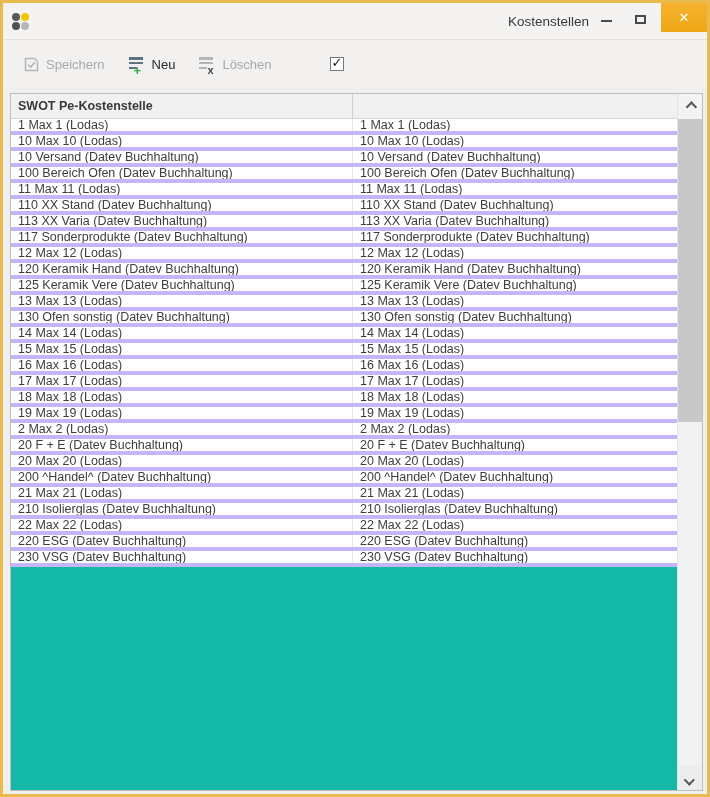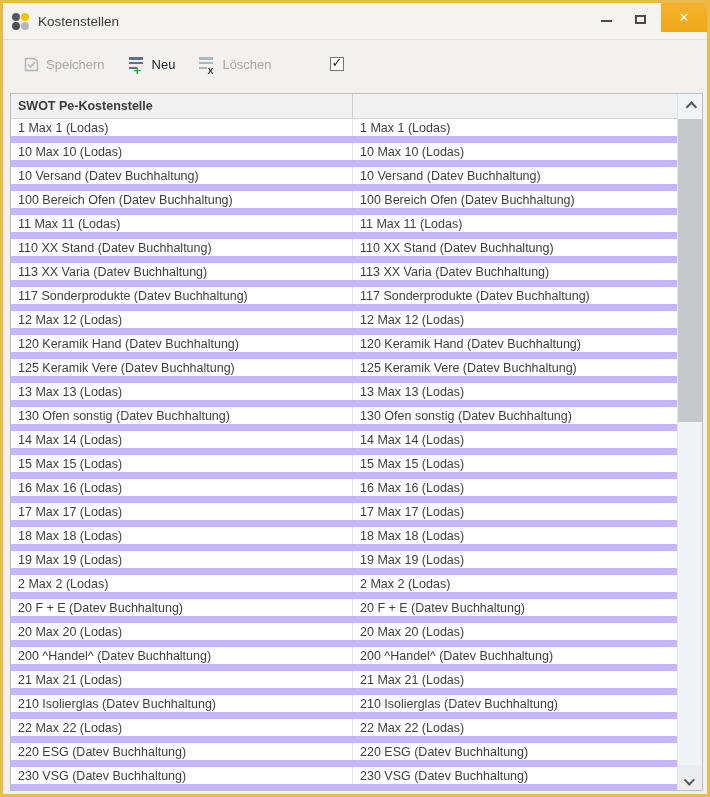--- a/index.html
+++ b/index.html
@@ -10,21 +10,21 @@
     border:3px solid #e9bb4e;
     background:#f1f0ee;
     position:relative;
     overflow:hidden;
   }
 
   
   .titlebar{
     height:37px; display:flex; align-items:center;
     background:#f4f3f1; border-bottom:1px solid #e2e1df;
-    padding-left:9px; position:relative;
+    padding-left:9px; position:relative;text-align:right;
   }
   .app-icon{ width:17px; height:17px; position:relative; margin-right:9px; flex:0 0 auto; }
   .app-icon i{ position:absolute; width:8px; height:8px; border-radius:50%; }
   .app-icon .d1{ left:0; top:0;  background:#57585a; }
   .app-icon .d2{ right:0; top:0; background:#f5c400; }
   .app-icon .d3{ left:0; bottom:0; background:#505153; }
   .app-icon .d4{ right:0; bottom:0; background:#b4b6b8; }
   .win-title{ font-size:13.5px; color:#3a3a3a; flex:1 1 auto; }
   .win-controls{ display:flex; align-items:flex-start; height:100%; }
   .ctrl-btn{
@@ -79,21 +79,21 @@
     display:flex; height:25px; background:#f1f1f1;
     border-bottom:1px solid #d6d6d6; padding-right:25px;
   }
   .h-cell{
     display:flex; align-items:center; padding-left:7px;
     font-size:12.5px; font-weight:bold; color:#3a3a3a;
   }
   .h-cell.c1{ width:342px; border-right:1px solid #cfcfcf; }
   .h-cell.c2{ flex:1; }
   .grid-body{ overflow:hidden; height:calc(100% - 25px); }
-  .row{ display:flex; height:24px; border-bottom:7px solid #c4b5fd; padding-right:25px; background:#fff; }
+  .row{ display:flex; height:16px; border-bottom:4px solid #c4b5fd; padding-right:25px; background:#fff; }
   .cell{
     display:flex; align-items:center; padding-left:7px;
     font-size:12.5px; color:#3d3d3d; white-space:nowrap; overflow:hidden;
   }
   .cell.c1{ width:342px; border-right:1px solid #e4e7ea; }
   .cell.c2{ flex:1; }
 
   
   .vscroll{
     position:absolute; top:0; right:0; bottom:0; width:25px;

